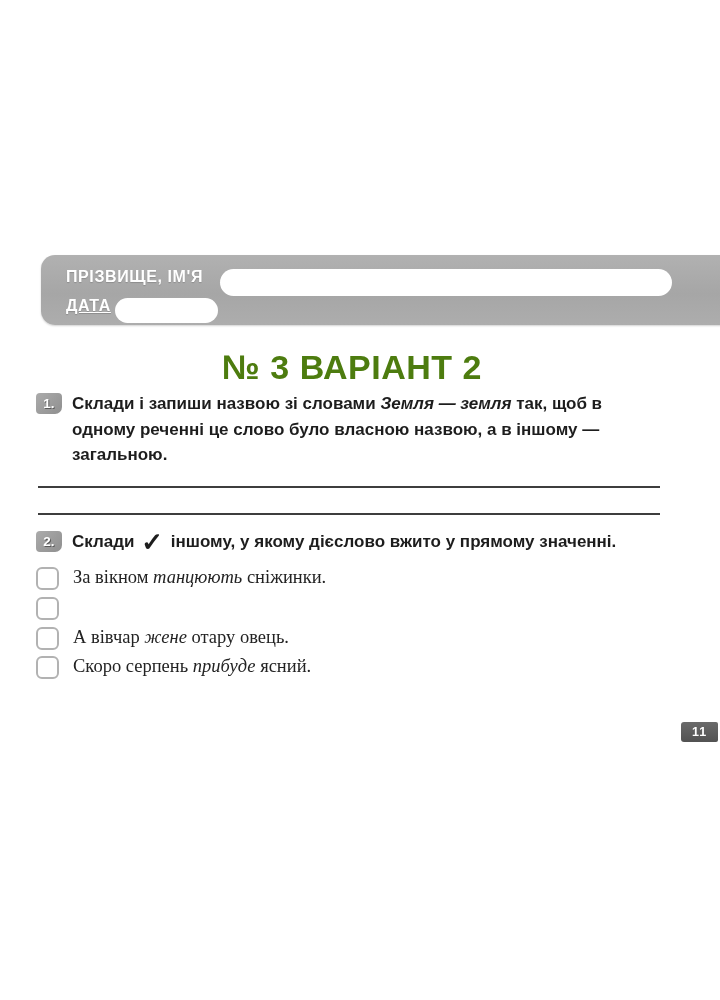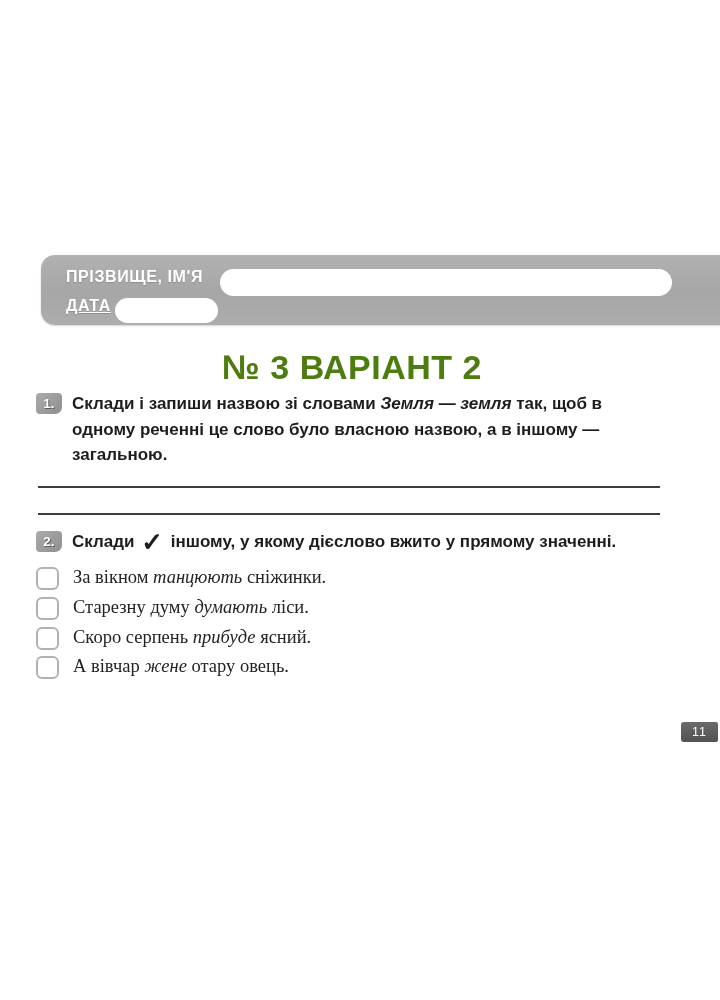--- a/index.html
+++ b/index.html
@@ -140,21 +140,21 @@
   .page-badge {
     position: absolute;
     left: 681px;
     top: 722px;
     width: 37px;
     height: 20px;
     background: linear-gradient(180deg, #6a6a6a, #525252);
     border-radius: 3px 2px 2px 3px;
     color: #ffffff;
     font-size: 12.5px;
-    font-weight: normal;
+    font-weight: bold;
     letter-spacing: 1px;
     text-align: center;
     line-height: 20px;
   }
 </style>
 </head>
 <body>
 
 <div class="sheet">
 
@@ -189,36 +189,33 @@
     <div class="option-row">
       <div class="checkbox"></div>
       <div class="option-text">
         <span>За вікном </span><span class="ital">танцюють</span><span> сніжинки.</span>
       </div>
     </div>
 
 
     <div class="option-row">
       <div class="checkbox"></div>
+    </div>
+
+    <div class="option-row">
+      <div class="checkbox"></div>
       <div class="option-text">
-        <span>Старезну думу </span><span class="ital">думають</span><span> ліси.</span>
+        <span>А вівчар </span><span class="ital">жене</span><span> отару овець.</span>
       </div>
     </div>
 
     <div class="option-row">
       <div class="checkbox"></div>
       <div class="option-text">
         <span>Скоро серпень </span><span class="ital">прибуде</span><span> ясний.</span>
       </div>
     </div>
 
-    <div class="option-row">
-      <div class="checkbox"></div>
-      <div class="option-text">
-        <span>А вівчар </span><span class="ital">жене</span><span> отару овець.</span>
-      </div>
-    </div>
-
   </div>
 
   <div class="page-badge">11</div>
 
 </div>
 
 </body></html>

